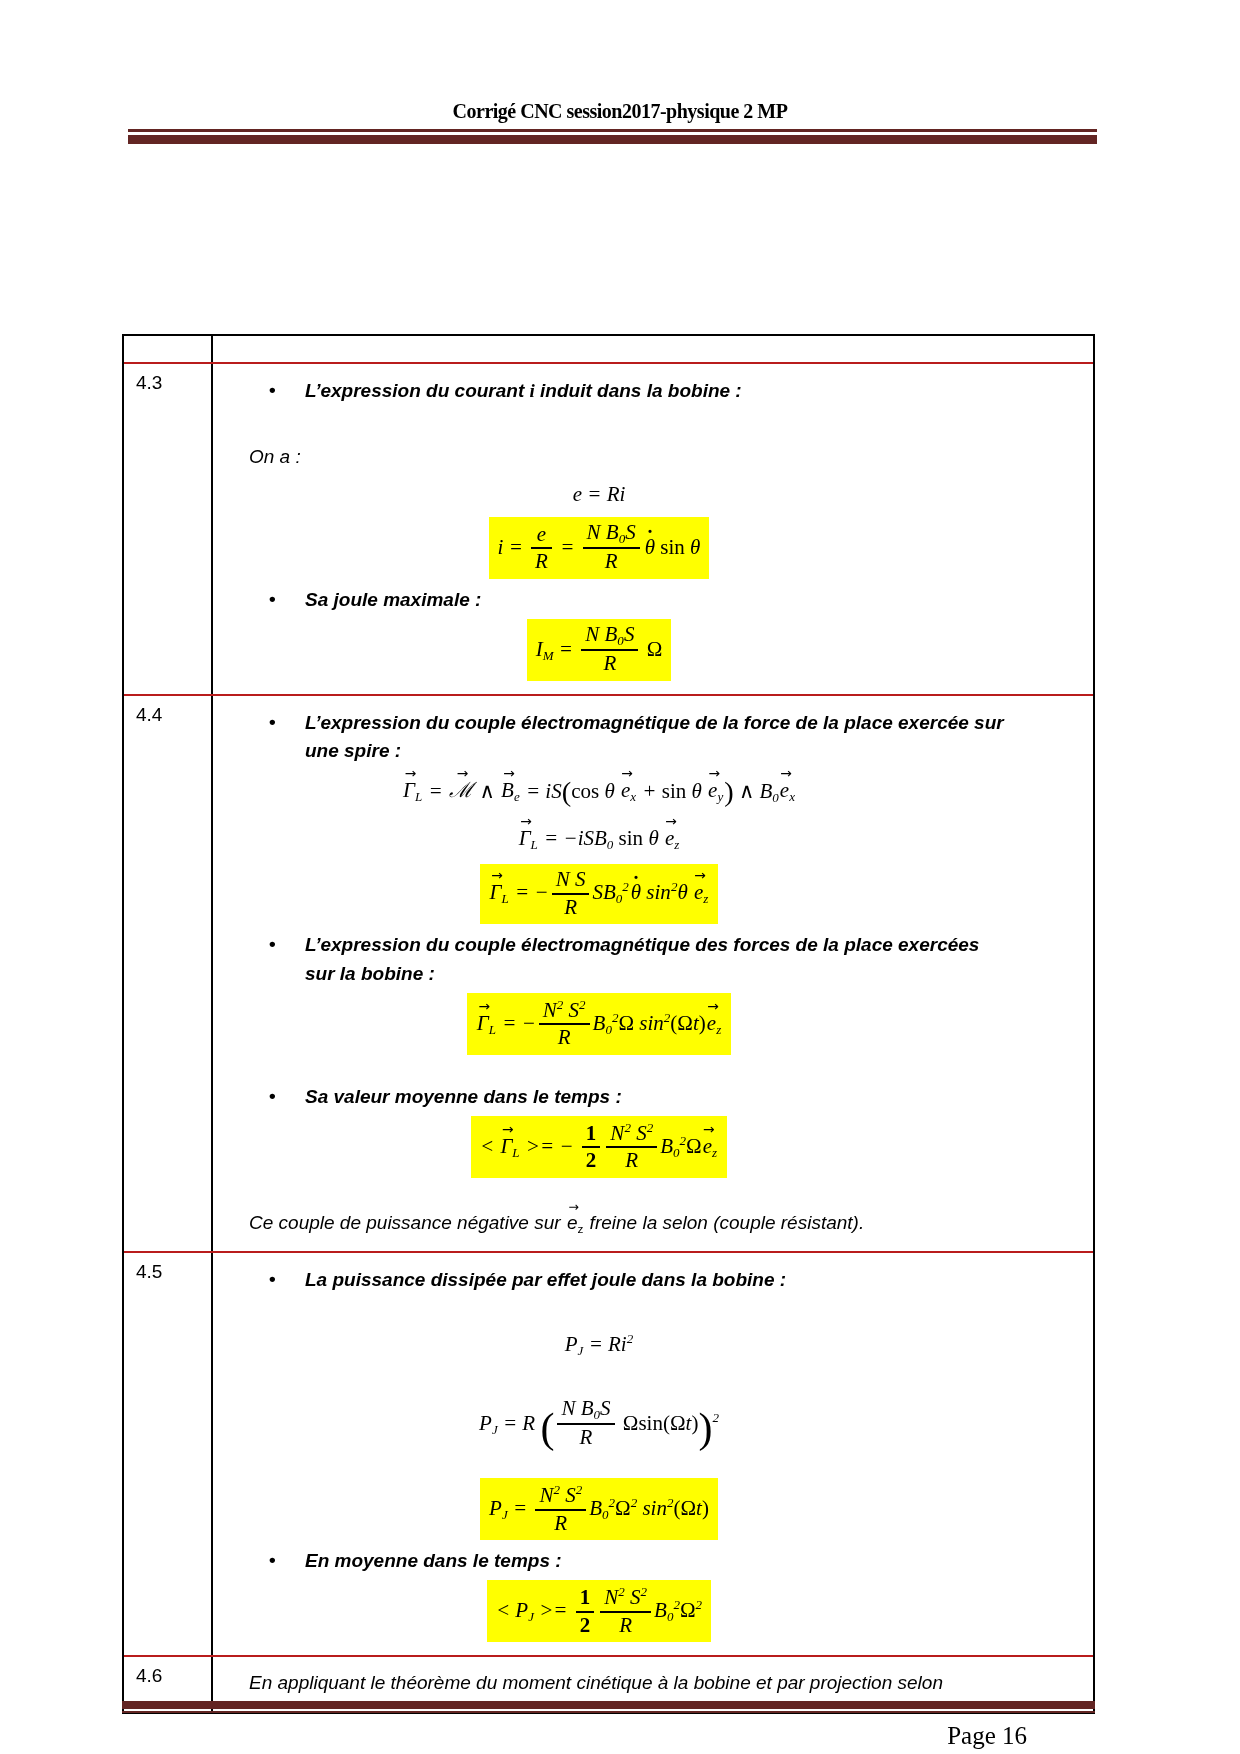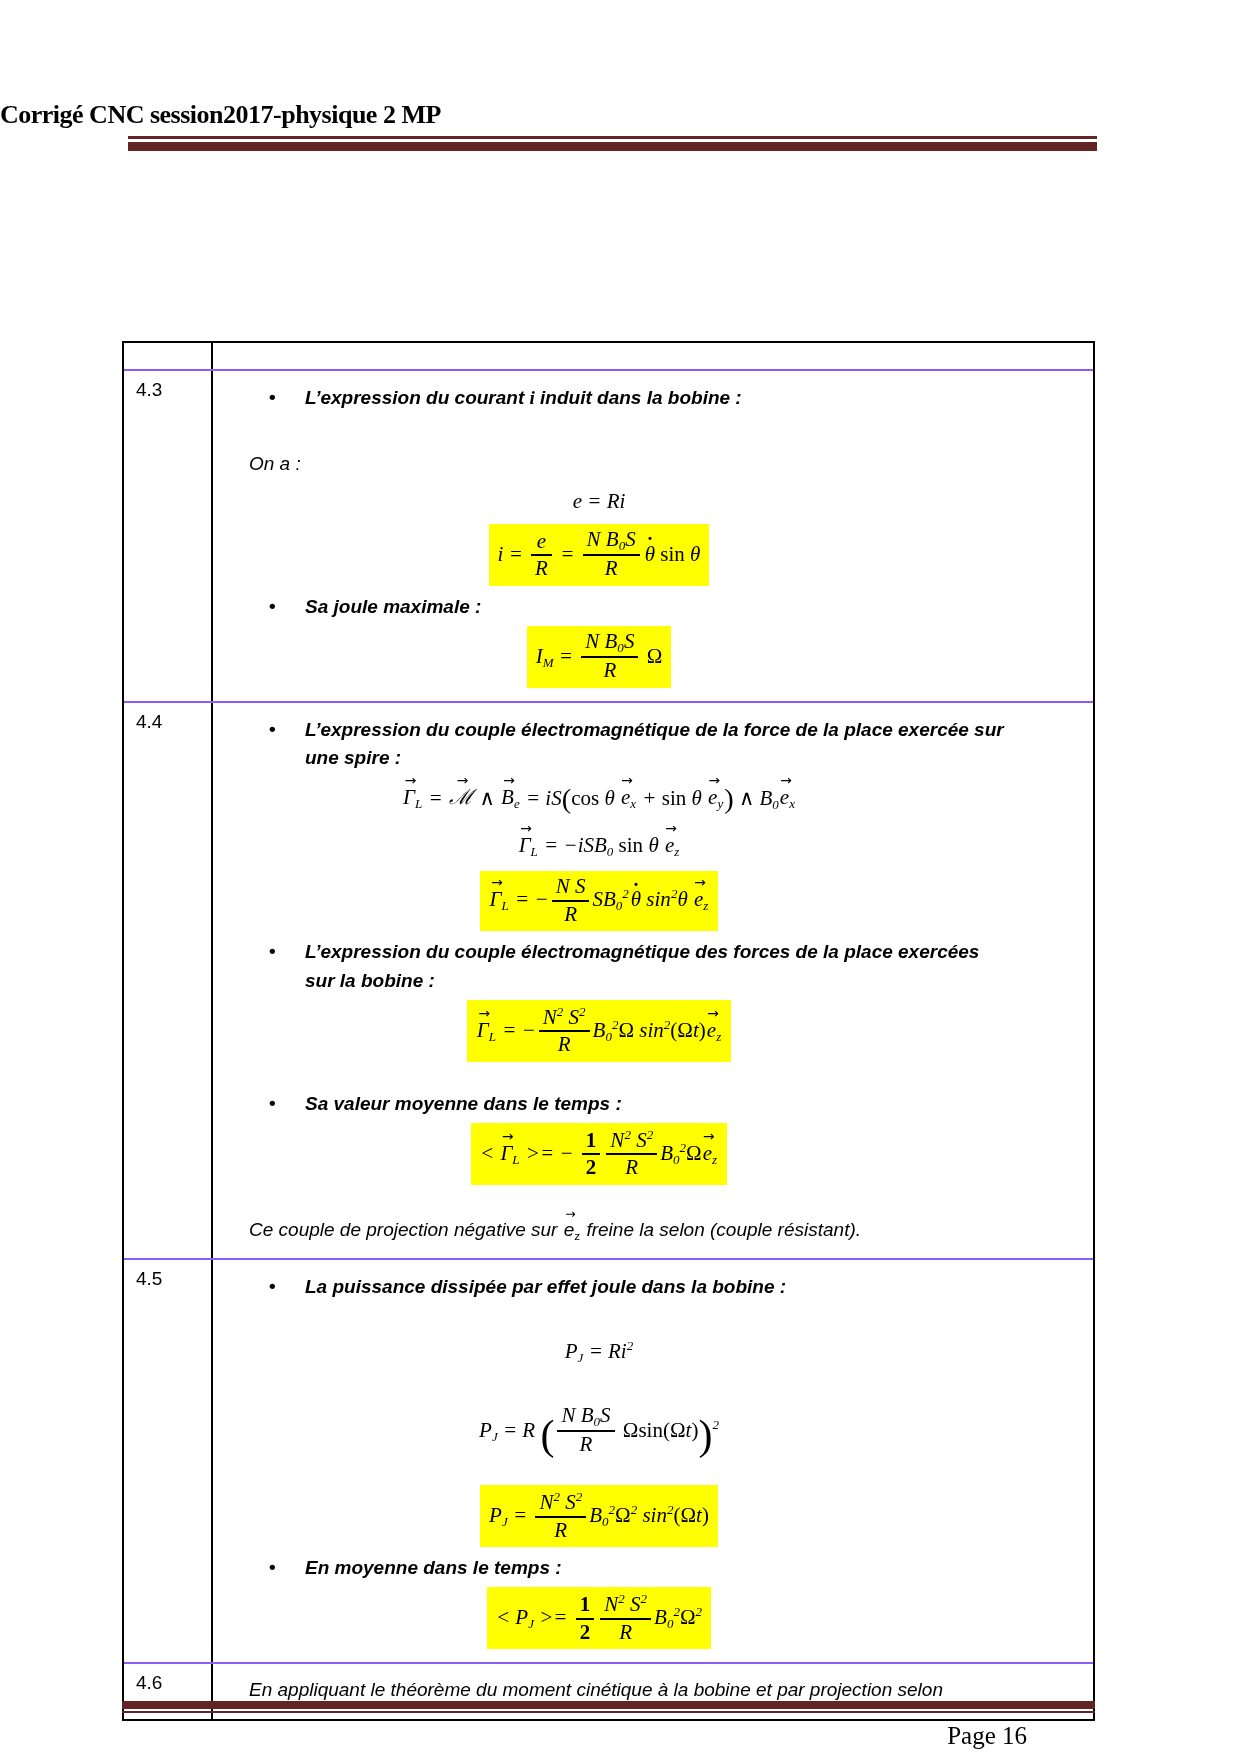--- a/index.html
+++ b/index.html
@@ -2,31 +2,31 @@
 <html style="--accent: #632523; --hl: #ffff00;"><head>
 <meta charset="utf-8">
 <style>
   :root{ --accent:#632523; --hl:#ffff00; }
   html,body{ margin:0; padding:0; background:#ffffff; }
   body{ width:1240px; height:1754px; overflow:hidden; color:#000;
         font-family:"Liberation Sans",sans-serif; position:relative; }
 
   .page{ width:1240px; height:1754px; position:relative; }
 
-  .page-title{ margin:100px 0 0 0; text-align:left;
-    font-family:"Liberation Serif",serif; font-weight:bold; font-size:26px;
+  .page-title{ margin:100px 0 0 0; text-align:center;
+    font-family:"Liberation Serif",serif; font-weight:bold; font-size:20px;
     letter-spacing:-0.5px; }
 
   .top-rule{ margin:6px 0 0 128px; width:969px; }
   .top-rule .thin{ height:3px; background:var(--accent); margin-bottom:3px; }
   .top-rule .thick{ height:9px; background:var(--accent); }
 
   .answers-table{ margin:190px 0 0 122px; width:973px;
     border:2px solid #000; box-sizing:border-box; }
-  .trow{ display:flex; border-bottom:2px solid #8b5cf6; }
+  .trow{ display:flex; border-bottom:2px solid #b91c1c; }
   .trow:last-child{ border-bottom:none; }
   .cell-num{ width:89px; flex:0 0 89px; border-right:2px solid #000;
     padding:8px 0 0 12px; font-size:19px; box-sizing:border-box; }
   .cell-body{ flex:1; padding:6px 14px 8px 16px; box-sizing:border-box; min-width:0; }
   .trow.empty .cell-body{ height:26px; padding:0; }
   .trow.empty .cell-num{ padding:0 0 0 12px; }
 
   .bullet{ position:relative; padding-left:76px; margin:7px 0 5px 0;
     font-weight:bold; font-size:19px; line-height:1.5; }
   .marker{ position:absolute; left:40px; top:-1px; }
@@ -106,21 +106,21 @@
           <div class="bullet"><span class="marker">•</span><span class="btext"><span class="tn">L’expression du couple électromagnétique de la force de la place exercée sur une spire :</span></span></div>
           <div class="bform"><span class="fwrap"><span class="vw"><span class="vec"><span class="varrow">→</span><span class="vbase">Γ</span></span><span class="tsub">L</span></span><span class="ti"> = </span><span class="vw"><span class="vec"><span class="varrow">→</span><span class="vbase">ℳ</span></span></span><span class="tr"> ∧ </span><span class="vw"><span class="vec"><span class="varrow">→</span><span class="vbase">B</span></span><span class="tsub">e</span></span><span class="ti"> = iS</span><span class="bigp">(</span><span class="tr">cos </span><span class="ti">θ </span><span class="vw"><span class="vec"><span class="varrow">→</span><span class="vbase">e</span></span><span class="tsub">x</span></span><span class="ti"> + </span><span class="tr">sin </span><span class="ti">θ </span><span class="vw"><span class="vec"><span class="varrow">→</span><span class="vbase">e</span></span><span class="tsub">y</span></span><span class="bigp">)</span><span class="tr"> ∧ </span><span class="ti">B</span><span class="tsub">0</span><span class="vw"><span class="vec"><span class="varrow">→</span><span class="vbase">e</span></span><span class="tsub">x</span></span></span></div>
           <div class="bform"><span class="fwrap"><span class="vw"><span class="vec"><span class="varrow">→</span><span class="vbase">Γ</span></span><span class="tsub">L</span></span><span class="ti"> = −iSB</span><span class="tsub">0</span><span class="tr"> sin </span><span class="ti">θ </span><span class="vw"><span class="vec"><span class="varrow">→</span><span class="vbase">e</span></span><span class="tsub">z</span></span></span></div>
           <div class="bform"><span class="fwrap hl"><span class="vw"><span class="vec"><span class="varrow">→</span><span class="vbase">Γ</span></span><span class="tsub">L</span></span><span class="ti"> = −</span><span class="frac"><span class="num"><span class="ti">N S</span></span><span class="den"><span class="ti">R</span></span></span><span class="ti">SB</span><span class="tsub">0</span><span class="tsup">2</span><span class="dotw"><span class="ddot">˙</span><span class="vbase">θ</span></span><span class="ti"> sin</span><span class="tsup">2</span><span class="ti">θ </span><span class="vw"><span class="vec"><span class="varrow">→</span><span class="vbase">e</span></span><span class="tsub">z</span></span></span></div>
           <div class="bullet"><span class="marker">•</span><span class="btext"><span class="tn">L’expression du couple électromagnétique des forces de la place exercées sur la bobine :</span></span></div>
           <div class="bform"><span class="fwrap hl"><span class="vw"><span class="vec"><span class="varrow">→</span><span class="vbase">Γ</span></span><span class="tsub">L</span></span><span class="ti"> = −</span><span class="frac"><span class="num"><span class="ti">N</span><span class="tsup">2</span><span class="ti"> S</span><span class="tsup">2</span></span><span class="den"><span class="ti">R</span></span></span><span class="ti">B</span><span class="tsub">0</span><span class="tsup">2</span><span class="tr">Ω </span><span class="ti">sin</span><span class="tsup">2</span><span class="tr">(Ω</span><span class="ti">t</span><span class="tr">)</span><span class="vw"><span class="vec"><span class="varrow">→</span><span class="vbase">e</span></span><span class="tsub">z</span></span></span></div>
           <div class="gap" style="height: 16px;"></div>
           <div class="bullet"><span class="marker">•</span><span class="btext"><span class="tn">Sa valeur moyenne dans le temps :</span></span></div>
           <div class="bform"><span class="fwrap hl"><span class="ti">&lt; </span><span class="vw"><span class="vec"><span class="varrow">→</span><span class="vbase">Γ</span></span><span class="tsub">L</span></span><span class="ti"> &gt;= − </span><span class="frac"><span class="num"><span class="tb">1</span></span><span class="den"><span class="tb">2</span></span></span><span class="frac"><span class="num"><span class="ti">N</span><span class="tsup">2</span><span class="ti"> S</span><span class="tsup">2</span></span><span class="den"><span class="ti">R</span></span></span><span class="ti">B</span><span class="tsub">0</span><span class="tsup">2</span><span class="tr">Ω</span><span class="vw"><span class="vec"><span class="varrow">→</span><span class="vbase">e</span></span><span class="tsub">z</span></span></span></div>
           <div class="gap" style="height: 18px;"></div>
-          <div class="ptext"><span class="tn">Ce couple de projection négative sur </span><span class="vw"><span class="vec"><span class="varrow">→</span><span class="vbase">e</span></span><span class="tsub">z</span></span><span class="tn"> freine la selon (couple résistant).</span></div>
+          <div class="ptext"><span class="tn">Ce couple de puissance négative sur </span><span class="vw"><span class="vec"><span class="varrow">→</span><span class="vbase">e</span></span><span class="tsub">z</span></span><span class="tn"> freine la selon (couple résistant).</span></div>
         </div>
       </div>
       <div class="trow">
         <div class="cell-num">4.5</div>
         <div class="cell-body">
           <div class="bullet"><span class="marker">•</span><span class="btext"><span class="tn">La puissance dissipée par effet joule dans la bobine :</span></span></div>
           <div class="gap" style="height: 22px;"></div>
           <div class="bform"><span class="fwrap"><span class="ti">P</span><span class="tsub">J</span><span class="ti"> = Ri</span><span class="tsup">2</span></span></div>
           <div class="gap" style="height: 18px;"></div>
           <div class="bform"><span class="fwrap"><span class="ti">P</span><span class="tsub">J</span><span class="ti"> = R </span><span class="BigP">(</span><span class="frac"><span class="num"><span class="ti">N B</span><span class="tsub">0</span><span class="ti">S</span></span><span class="den"><span class="ti">R</span></span></span><span class="tr"> Ωsin</span><span class="tr">(Ω</span><span class="ti">t</span><span class="tr">)</span><span class="BigP">)</span><span class="tsup">2</span></span></div>

